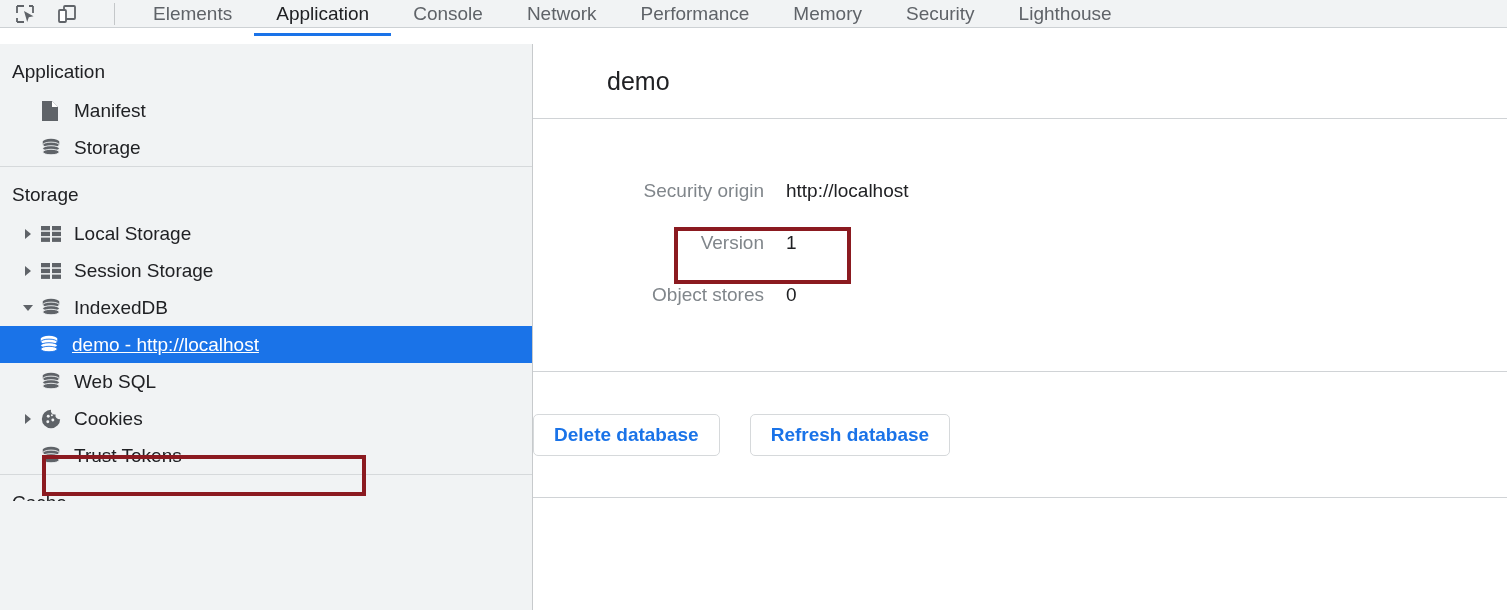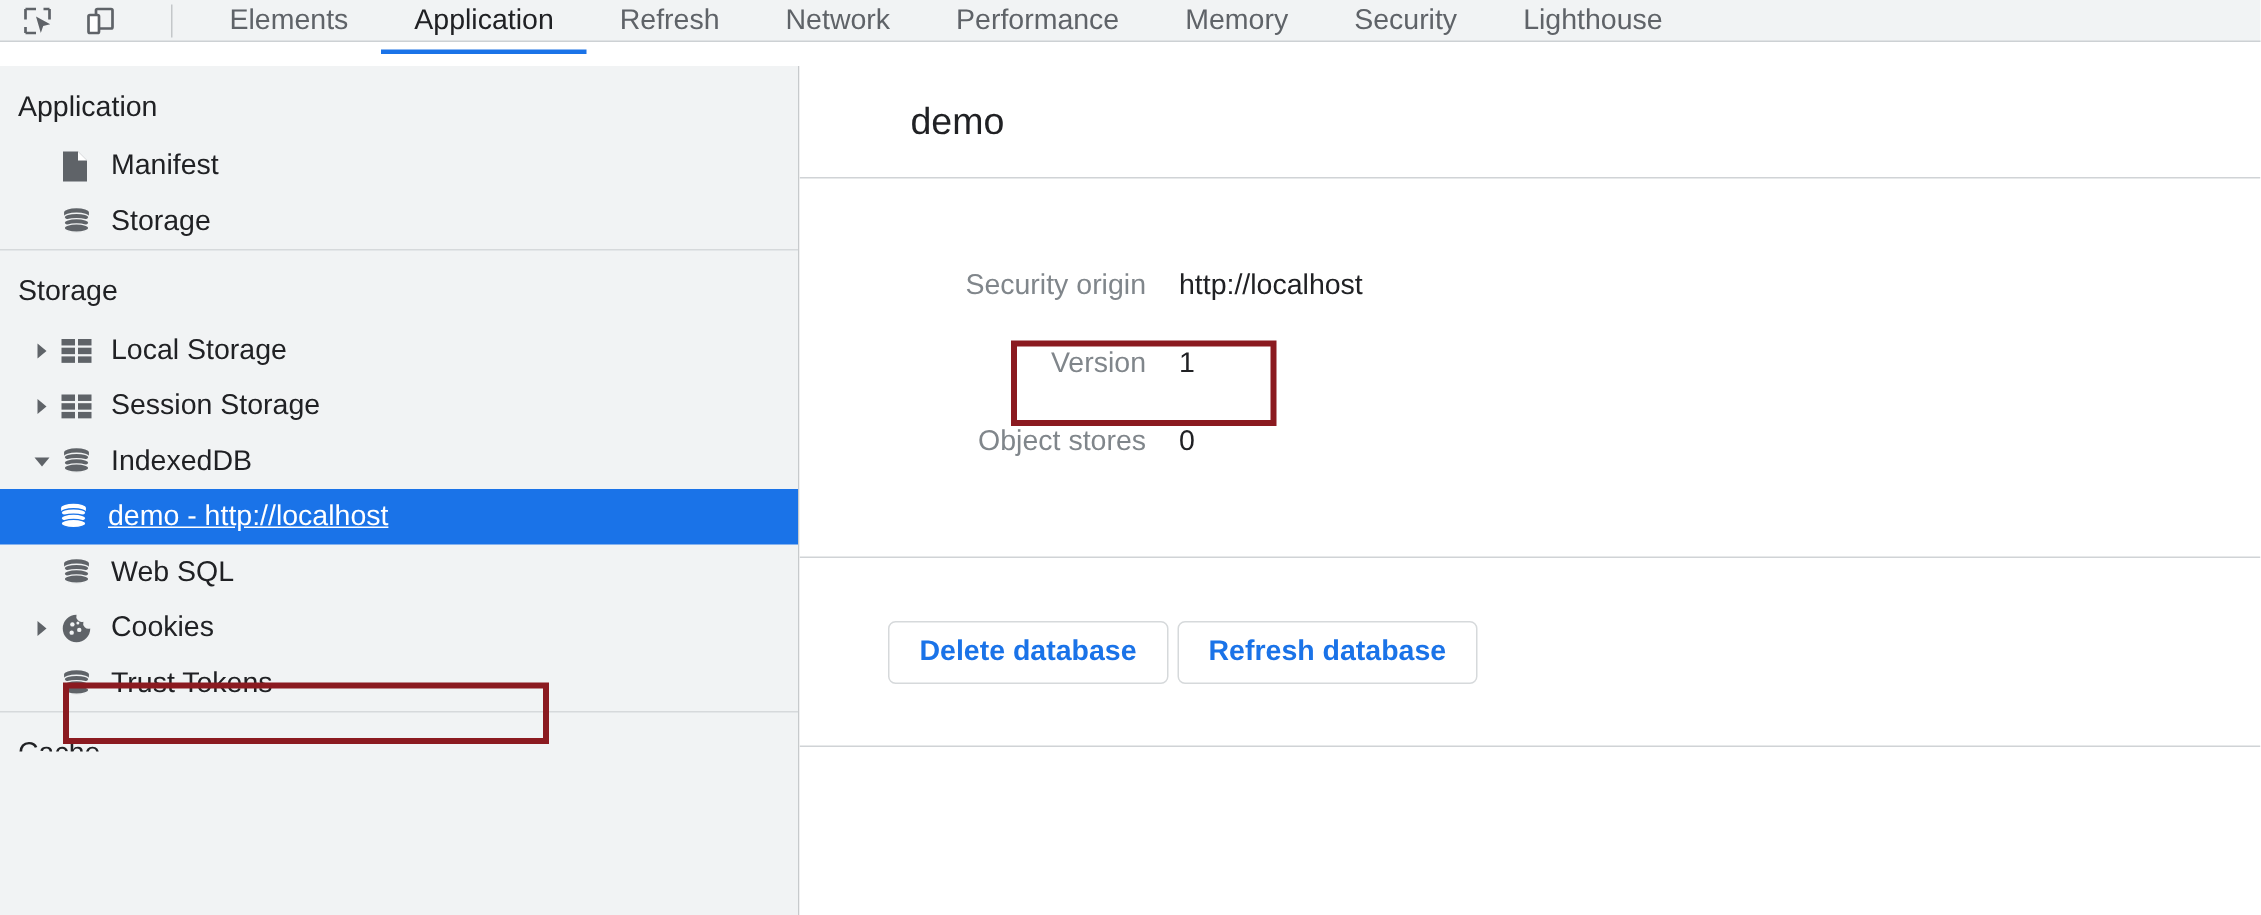--- a/index.html
+++ b/index.html
@@ -149,22 +149,21 @@
     position: absolute; left: 0; right: 0;
     height: 1px; background: #d0d3d6;
   }
   #divider-above-buttons { top: 327px; }
   #divider-below-buttons { top: 453px; }
 
   .button-bar {
     position: absolute; top: 328px; left: 0; right: 0;
     height: 125px;
     display: flex; align-items: center;
-    padding-left: 59px;
-    gap: 6px;
+    gap: 30px;
   }
   .btn {
     height: 42px;
     padding: 0 20px;
     border: 1px solid #d6d9db;
     border-radius: 5px;
     background: #ffffff;
     color: #1a73e8;
     font-family: "Liberation Sans", sans-serif;
     font-size: 19px;
@@ -197,21 +196,21 @@
   </div>
 
   <div class="tab-list">
     <div class="tab">
         <span>Elements</span>
       </div>
     <div class="tab active">
         <span>Application</span>
       </div>
     <div class="tab">
-        <span>Refresh</span>
+        <span>Console</span>
       </div>
     <div class="tab">
         <span>Network</span>
       </div>
     <div class="tab">
         <span>Performance</span>
       </div>
     <div class="tab">
         <span>Memory</span>
       </div>

